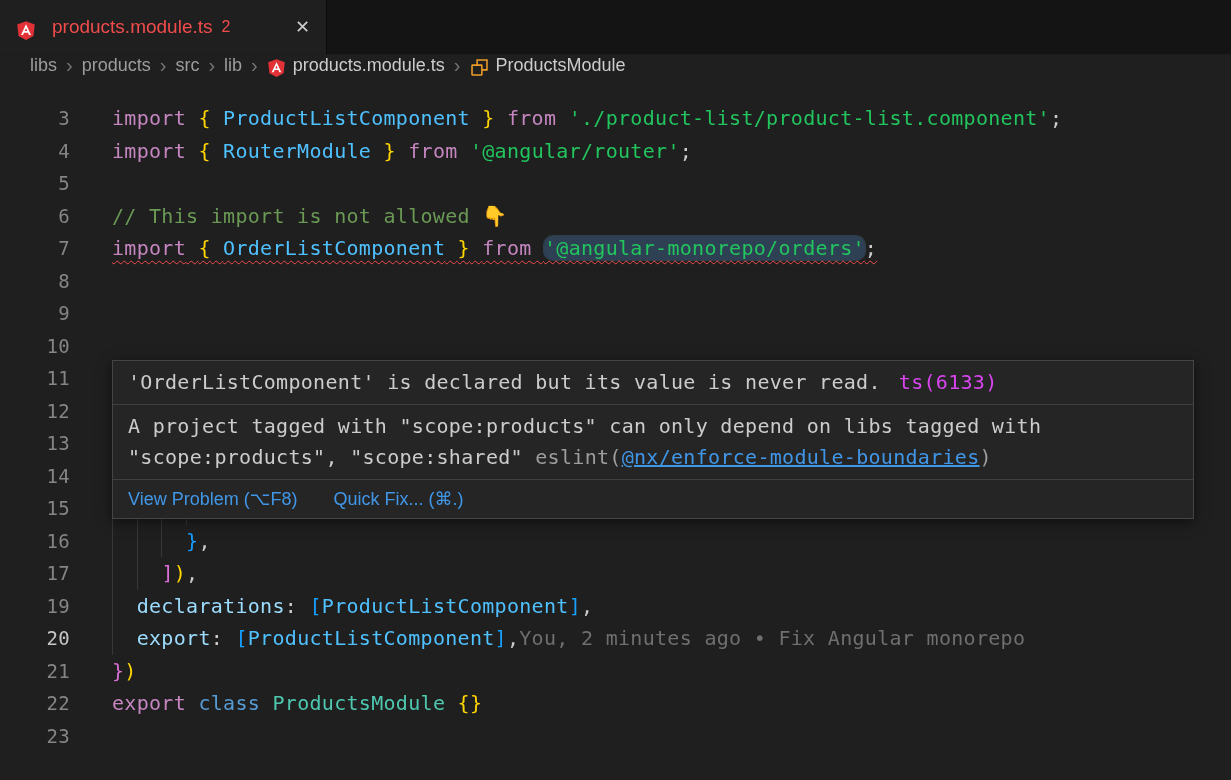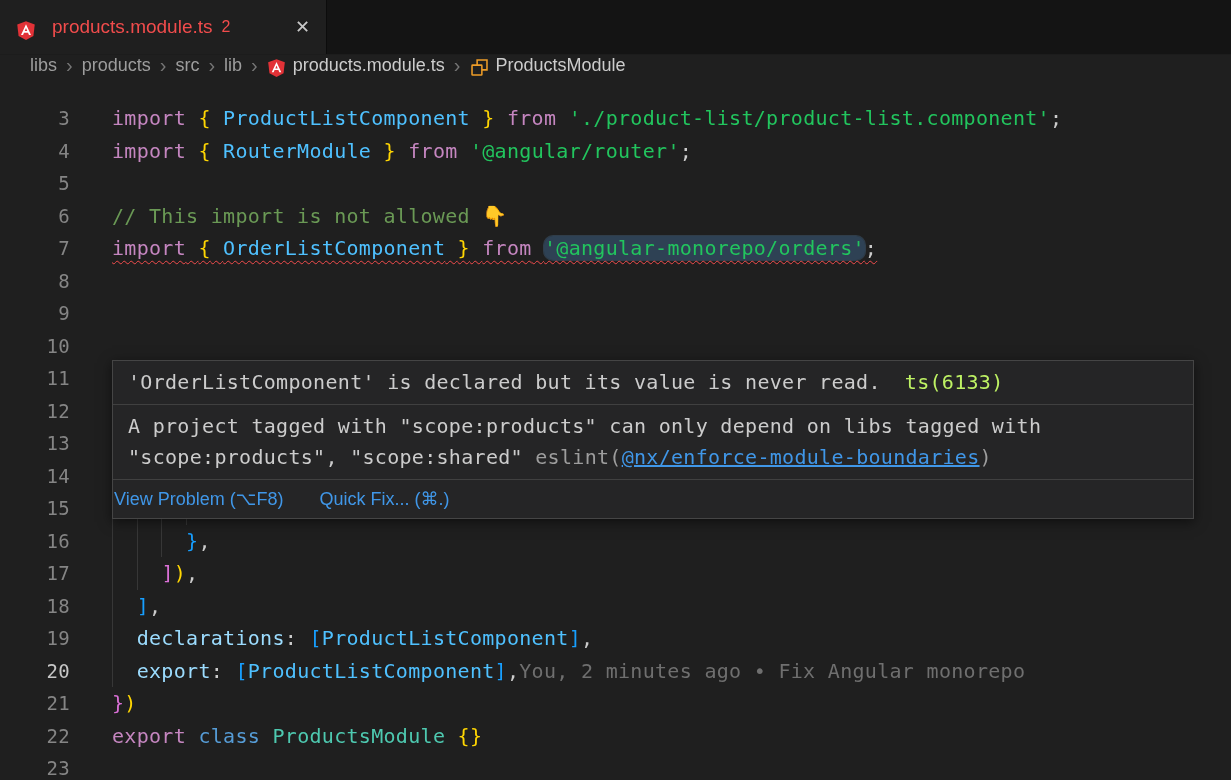--- a/index.html
+++ b/index.html
@@ -47,25 +47,25 @@
       text-decoration-thickness:1.2px;text-underline-offset:5px}
   .hl{background:rgba(72,120,170,0.38);border-radius:9px;box-shadow:0 0 0 1px rgba(100,150,200,0.25)}
   .blame{color:#6f6f6f;}
 
   
   .hover{position:absolute;top:258px;left:112px;width:1082px;background:#252526;border:1px solid #454545;
          z-index:20;box-shadow:0 3px 12px rgba(0,0,0,0.55);color:#cccccc;
          font-family:"DejaVu Sans Mono","Liberation Mono",monospace;font-size:20px;letter-spacing:0.3px}
   .hover-section{padding:6px 15px;line-height:31px;border-bottom:1px solid #404040;overflow-wrap:break-word}
   .hv-muted{color:#9d9d9d}
-  .hv-code{color:#bef264;margin-left:24px}
+  .hv-code{color:#d946ef;margin-left:18px}
   .hv-link{color:#4097e8;text-decoration:underline;cursor:pointer}
   .hv-kw{color:#569CD6}
   .hv-str{color:#CE9178}
-  .hover-actions{padding:8px 1px;display:flex;gap:36px;font-family:"Liberation Sans","DejaVu Sans",sans-serif;
+  .hover-actions{padding:8px 15px;display:flex;gap:36px;font-family:"Liberation Sans","DejaVu Sans",sans-serif;
                  font-size:18px;letter-spacing:0}
   .hover-actions .hv-action{color:#4097e8;cursor:pointer;text-decoration:none}
 </style>
 </head>
 <body>
 
 <div class="window">
 
   <div class="tabbar">
     <div class="tab">
@@ -163,24 +163,20 @@
         </div>
         <div class="code-row">
           <div class="gutter">16</div>
           <div class="code"><i class="guide" style="left: 42px;"></i><i class="guide" style="left: 66.6px;"></i><i class="guide" style="left: 91.2px;"></i><span class="tk-fg">      </span><span class="tk-b3">}</span><span class="tk-fg">,</span></div>
         </div>
         <div class="code-row">
           <div class="gutter">17</div>
           <div class="code"><i class="guide" style="left: 42px;"></i><i class="guide" style="left: 66.6px;"></i><span class="tk-fg">    </span><span class="tk-b2">]</span><span class="tk-b1">)</span><span class="tk-fg">,</span></div>
         </div>
         <div class="code-row">
-          <div class="gutter">18</div>
-          <div class="code"><i class="guide" style="left: 42px;"></i><span class="tk-fg">  </span><span class="tk-b3">]</span><span class="tk-fg">,</span></div>
-        </div>
-        <div class="code-row">
           <div class="gutter">19</div>
           <div class="code"><i class="guide" style="left: 42px;"></i><span class="tk-fg">  </span><span class="tk-key">declarations</span><span class="tk-fg">: </span><span class="tk-b3">[</span><span class="tk-cls">ProductListComponent</span><span class="tk-b3">]</span><span class="tk-fg">,</span></div>
         </div>
         <div class="code-row active">
           <div class="gutter">20</div>
           <div class="code"><i class="guide" style="left: 42px;"></i><span class="tk-fg">  </span><span class="tk-key">export</span><span class="tk-fg">: </span><span class="tk-b3">[</span><span class="tk-cls">ProductListComponent</span><span class="tk-b3">]</span><span class="tk-fg">,</span><span class="blame">You, 2 minutes ago • Fix Angular monorepo</span></div>
         </div>
         <div class="code-row">
           <div class="gutter">21</div>
           <div class="code"><span class="tk-b2">}</span><span class="tk-b1">)</span></div>

